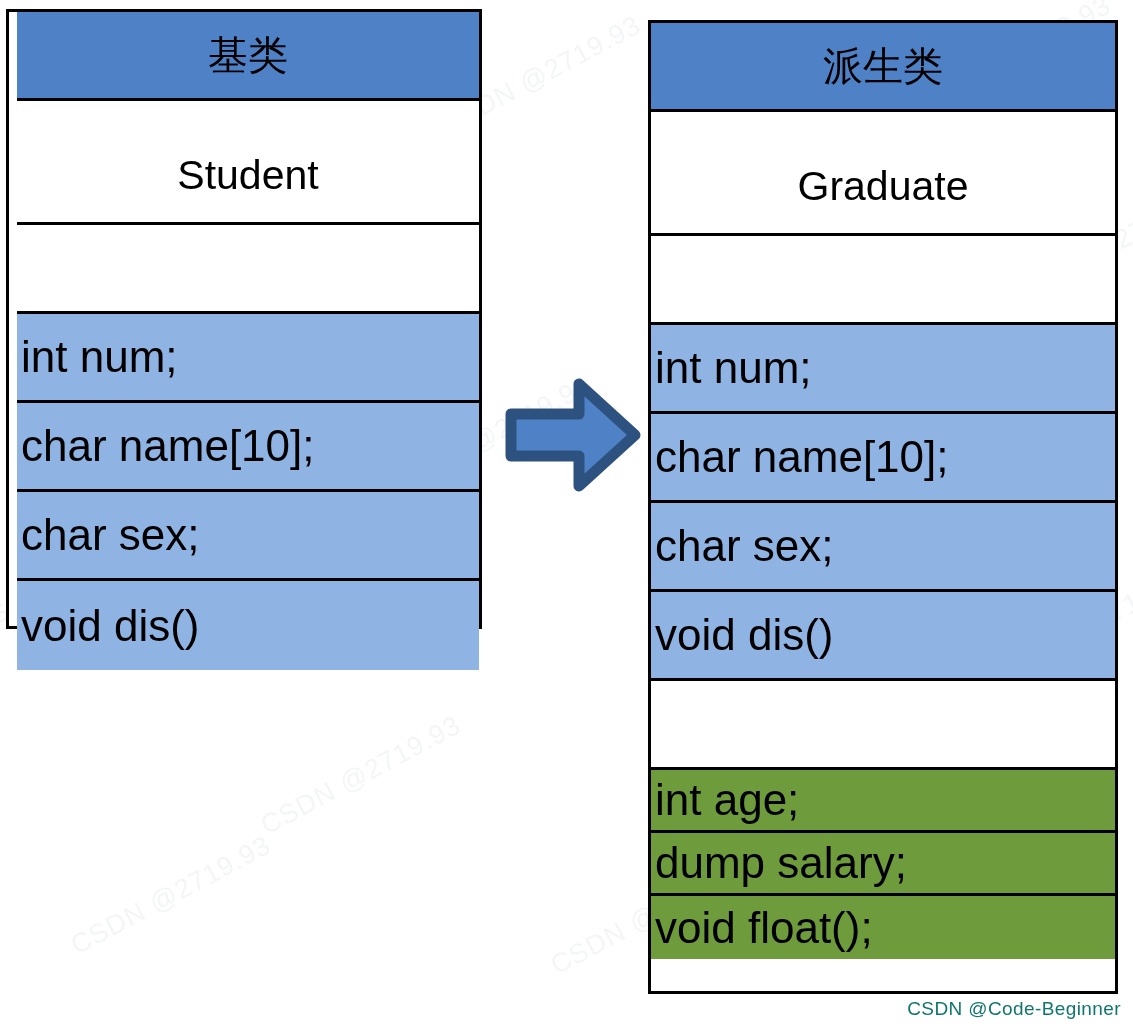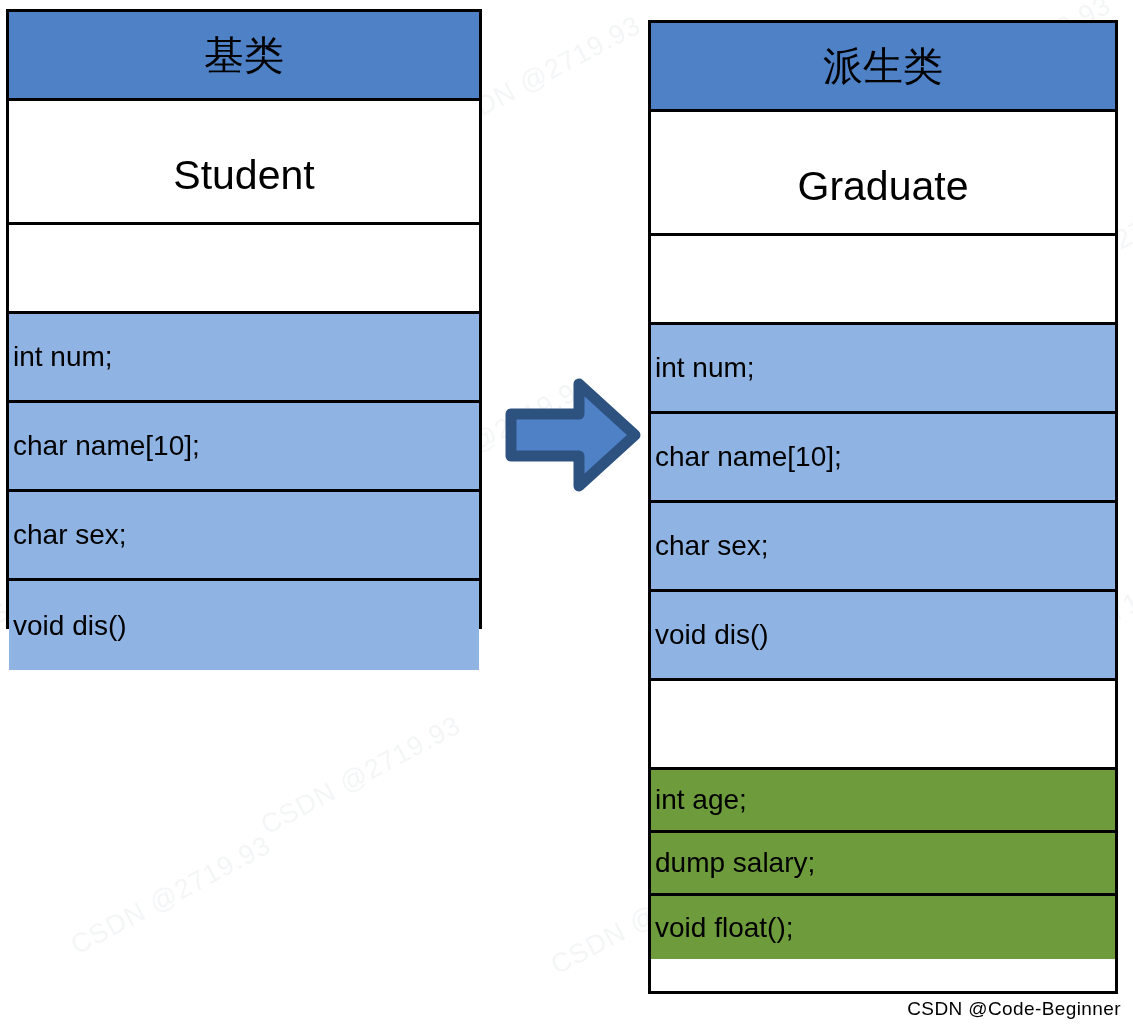--- a/index.html
+++ b/index.html
@@ -44,20 +44,21 @@
     box-sizing: border-box;
     border: 3px solid #000000;
     background: #ffffff;
     z-index: 10;
   }
   #base-class-box {
     left: 6px;
     top: 9px;
     width: 476px;
     height: 620px;
+    padding-left: 8px;
   }
   #derived-class-box {
     left: 648px;
     top: 20px;
     width: 470px;
     height: 974px;
   }
 
   .row {
     box-sizing: border-box;
@@ -103,21 +104,21 @@
     height: 89px;
     justify-content: flex-start;
   }
   .row-added {
     background: #6E9B3C;
     height: 63px;
     justify-content: flex-start;
   }
   .row-inherited .cell-text,
   .row-added .cell-text {
-    font-size: 28px;
+    font-size: 44px;
     line-height: 1;
     padding-left: 4px;
     text-align: left;
   }
 
   .cell-text {
     display: block;
     width: 100%;
   }
 
@@ -130,21 +131,21 @@
     height: 114px;
     z-index: 12;
   }
 
   
   #csdn-credit {
     position: absolute;
     right: 12px;
     bottom: 6px;
     font-size: 19px;
-    color: #000000;
+    color: #0f766e;
     font-family: "Liberation Sans", "DejaVu Sans", sans-serif;
     letter-spacing: 0.4px;
     z-index: 20;
     white-space: nowrap;
   }
 </style>
 </head>
 <body>
 
 <div class="canvas">

